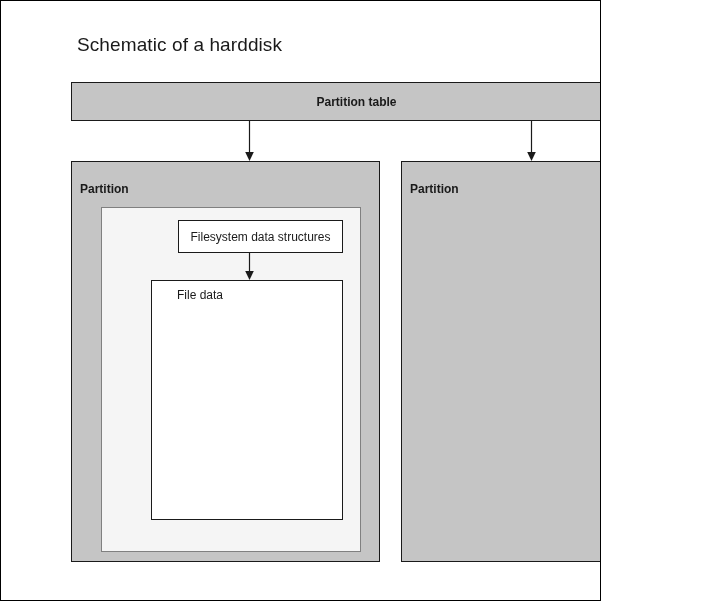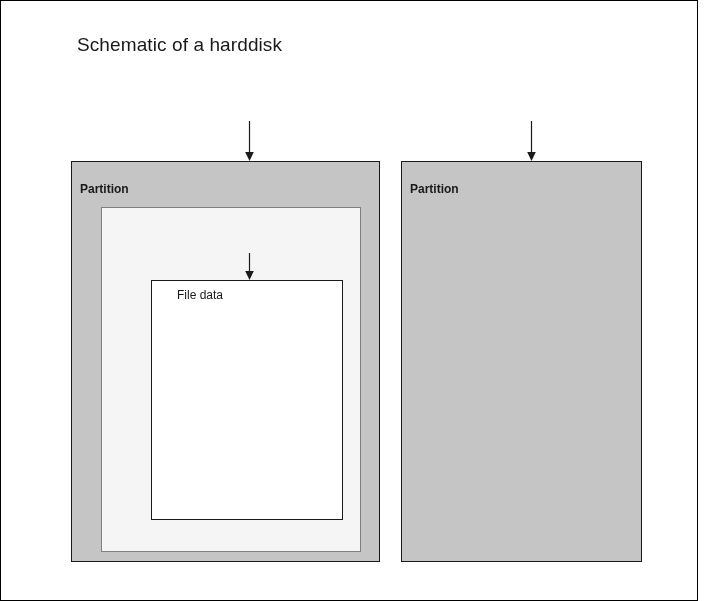--- a/index.html
+++ b/index.html
@@ -5,21 +5,21 @@
   html, body {
     margin: 0;
     padding: 0;
     background: #ffffff;
   }
   body {
     font-family: "Liberation Sans", sans-serif;
   }
   #canvas {
     position: relative;
-    width: 698px;
+    width: 601px;
     height: 601px;
     background: #ffffff;
     border: 1px solid #000000;
     box-sizing: border-box;
     overflow: hidden;
   }
 
   
   .diagram-title {
     position: absolute;
@@ -130,20 +130,23 @@
   }
   .arrow svg { display: block; }
 </style>
 </head>
 <body>
 
 <div id="canvas">
 
   <div class="diagram-title">Schematic of a harddisk</div>
 
+  <div class="box box-partition-table">
+    <span class="label">Partition table</span>
+  </div>
 
   <div class="arrow" style="left:240px; top:120px; width:17px; height:41px;">
     <svg width="17" height="41" viewBox="0 0 17 41">
       <line x1="8.5" y1="0" x2="8.5" y2="33" stroke="#1a1a1a" stroke-width="1.2"></line>
       <polygon points="8.5,40 4.2,31 12.8,31" fill="#1a1a1a"></polygon>
     </svg>
   </div>
 
   <div class="arrow" style="left:522px; top:120px; width:17px; height:41px;">
     <svg width="17" height="41" viewBox="0 0 17 41">
@@ -151,20 +154,23 @@
       <polygon points="8.5,40 4.2,31 12.8,31" fill="#1a1a1a"></polygon>
     </svg>
   </div>
 
   <div class="box box-partition box-partition-left">
     <span class="partition-label">Partition</span>
   </div>
 
   <div class="box box-filesystem-area"></div>
 
+  <div class="box box-fs-structures">
+    <span class="label">Filesystem data structures</span>
+  </div>
 
   <div class="arrow" style="left:240px; top:252px; width:17px; height:28px;">
     <svg width="17" height="28" viewBox="0 0 17 28">
       <line x1="8.5" y1="0" x2="8.5" y2="20" stroke="#1a1a1a" stroke-width="1.2"></line>
       <polygon points="8.5,27 4.2,18 12.8,18" fill="#1a1a1a"></polygon>
     </svg>
   </div>
 
   <div class="box box-file-data">
     <span class="file-data-label">File data</span>

